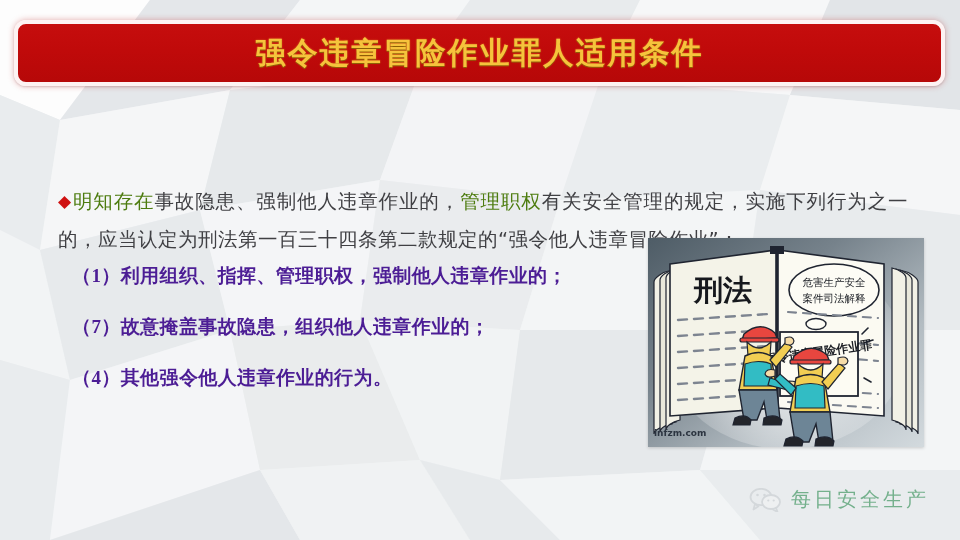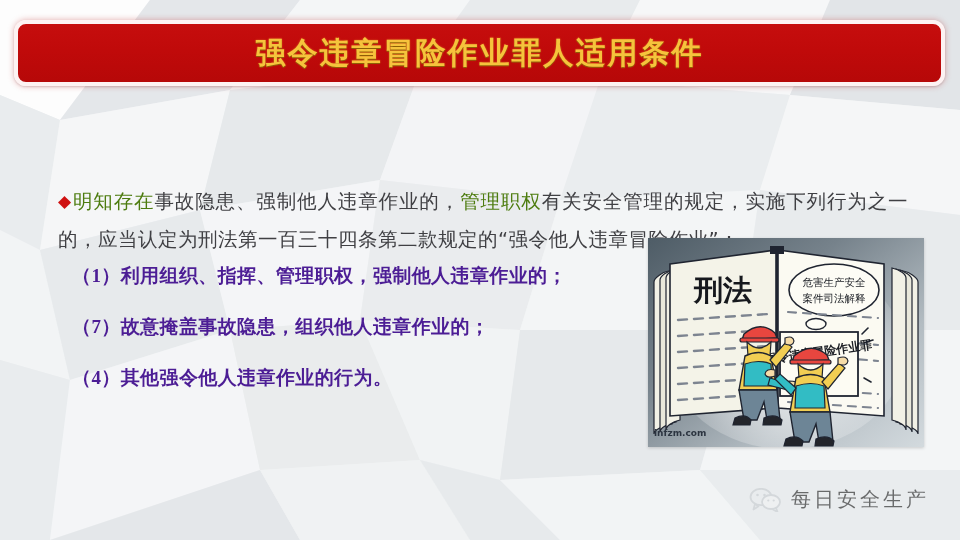--- a/index.html
+++ b/index.html
@@ -71,21 +71,21 @@
 
   
   #footer-logo{
     position:absolute;left:748px;top:486px;
     display:flex;align-items:center;gap:9px;
     opacity:.55;
   }
   #wechat-icon{width:34px;height:24px;display:block;}
   #footer-label{
     font-family:"DejaVu Sans","Liberation Sans",sans-serif;
-    font-size:20px;color:#000000;letter-spacing:3px;white-space:nowrap;
+    font-size:20px;color:#15803d;letter-spacing:3px;white-space:nowrap;
   }
 </style>
 </head>
 <body>
 
 <div id="slide">
 
   <svg id="bg" viewBox="0 0 960 540" preserveAspectRatio="none" aria-hidden="true">
     <rect x="0" y="0" width="960" height="540" fill="#eef0f2"></rect>
     <polygon points="0,0 150,0 60,120 0,95" fill="#ffffff" opacity=".85"></polygon>

